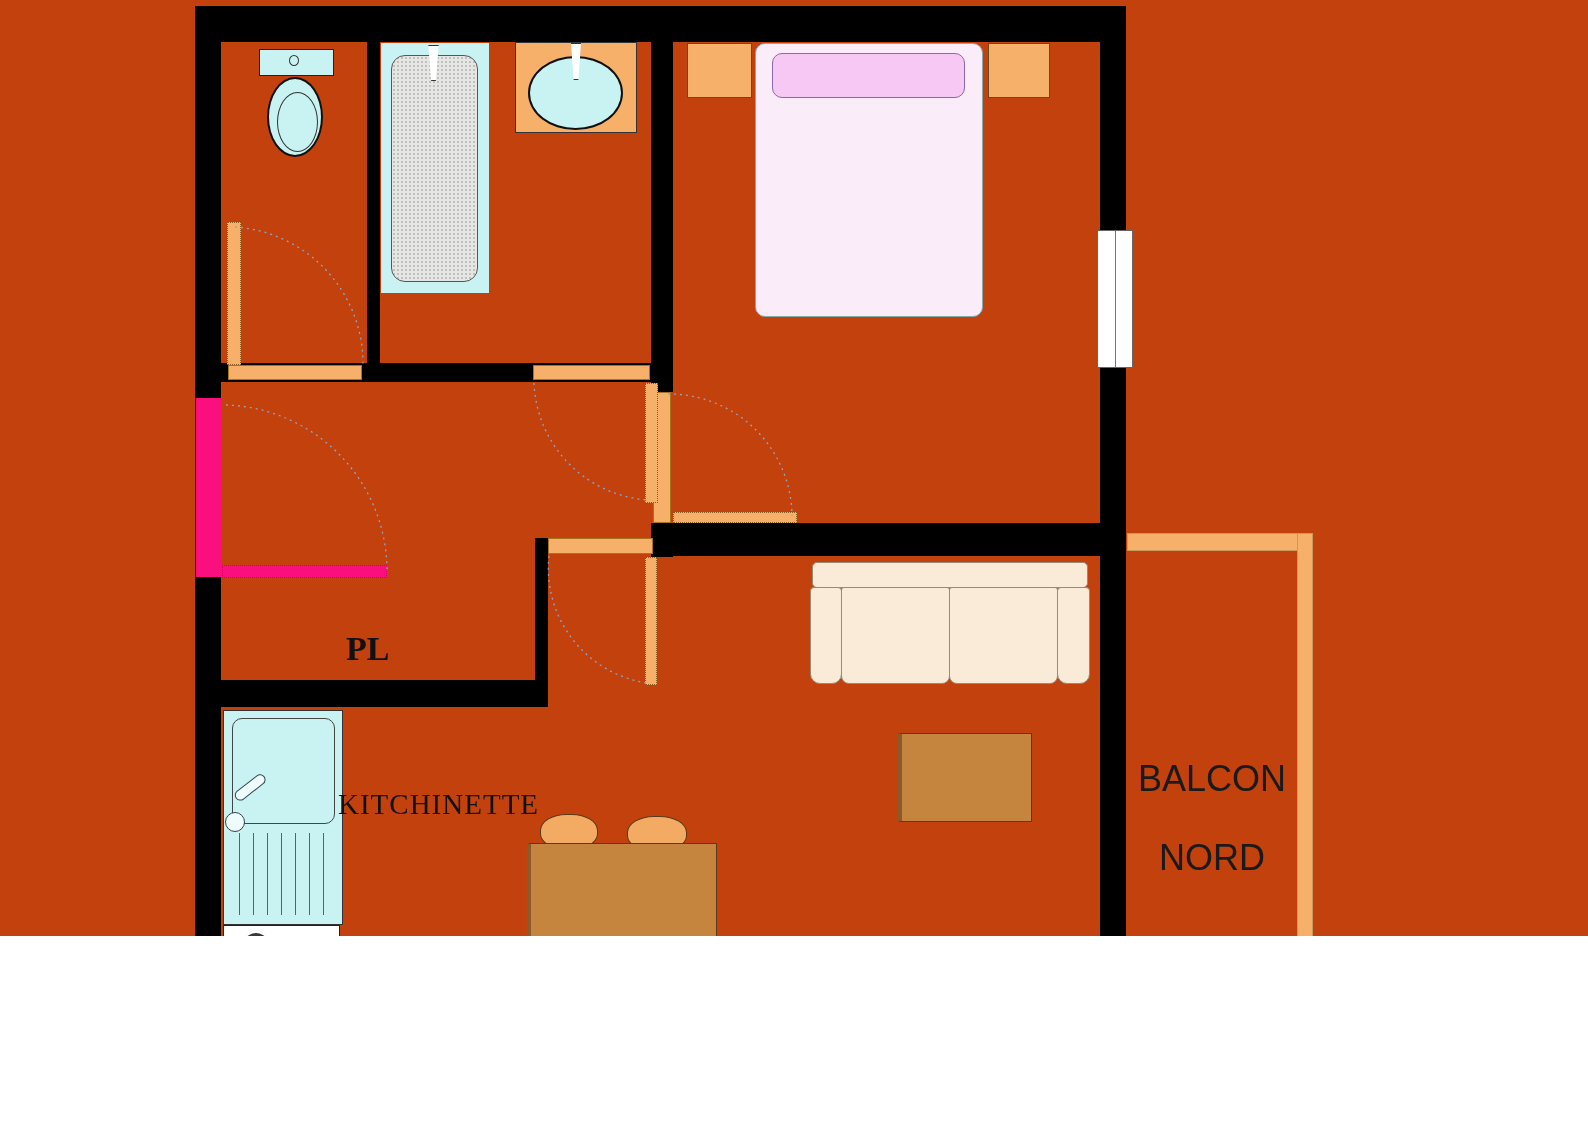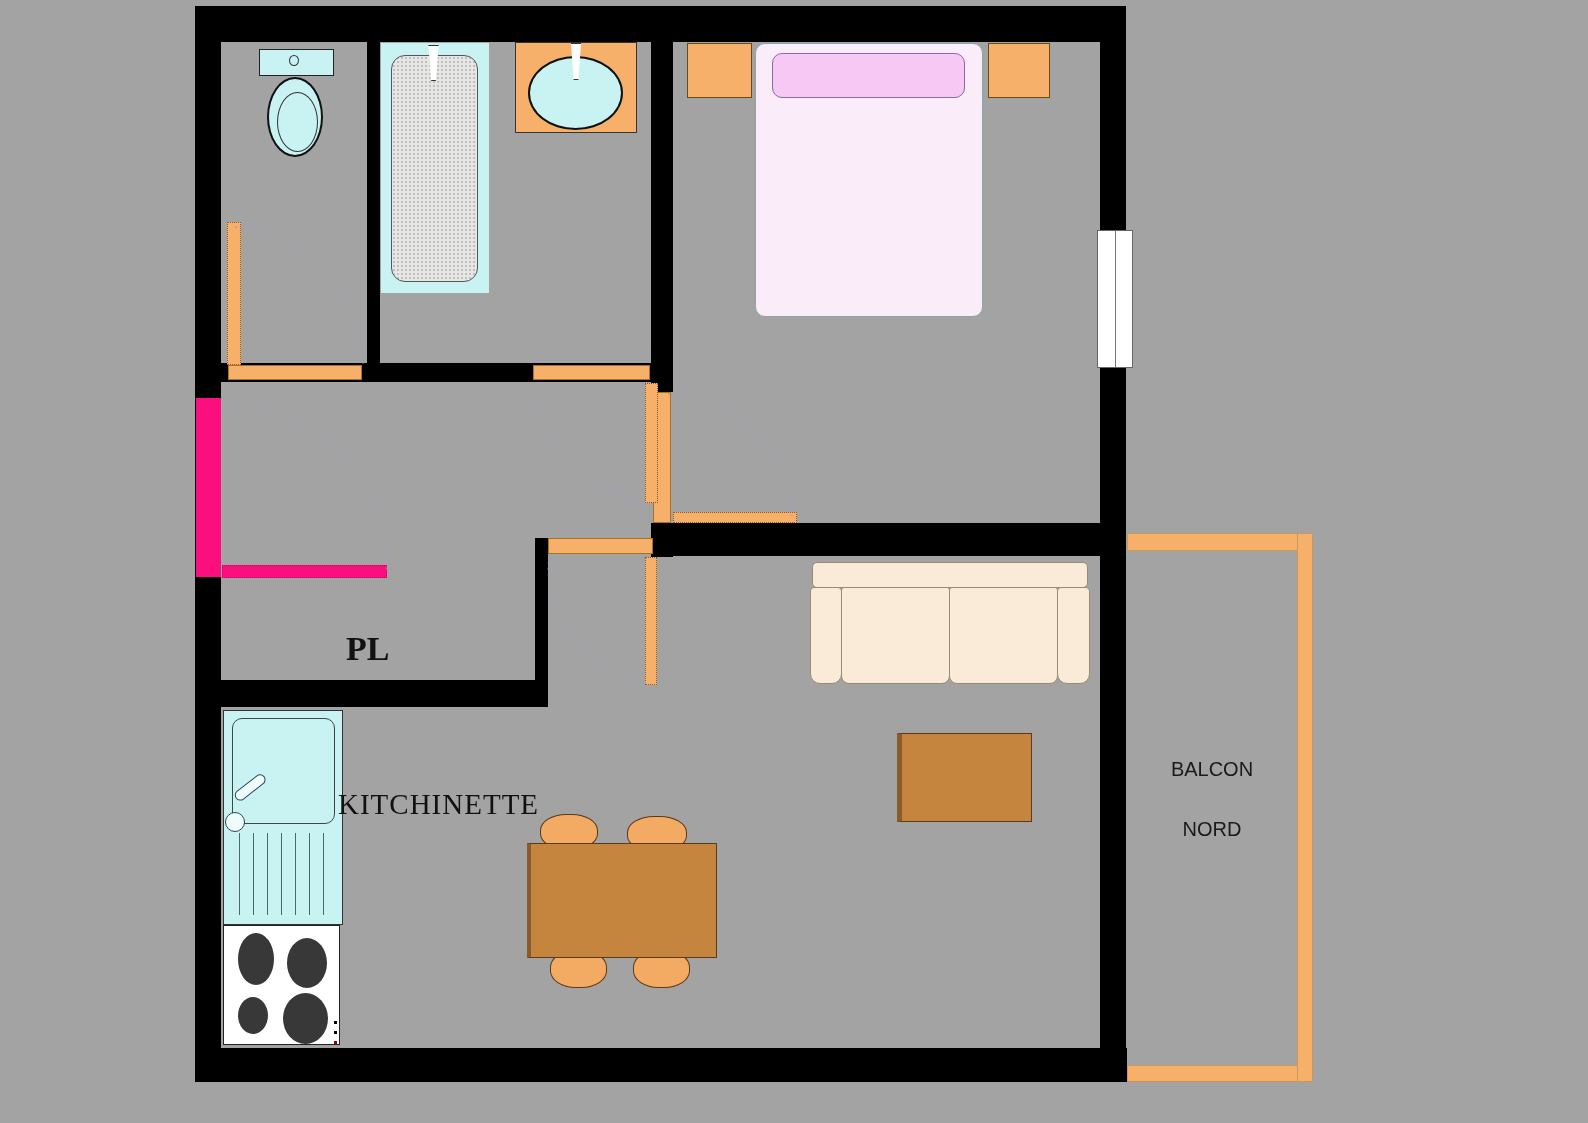--- a/index.html
+++ b/index.html
@@ -1,16 +1,16 @@
 <!DOCTYPE html>
 <html style="--wall: #000000; --door: #F6B06A; --entrance-door: #FB0F7E; --fixture-cyan: #C9F2F2; --bed: #FAECF8; --pillow: #F8C8F4; --sofa: #F9EBD7; --table-brown: #C5853F; --stool: #F3AA62; --burner: #383838; --arc: #98A0C0; --tub-gray: #E6E6E4;"><head>
 <meta charset="utf-8">
 <style>
   html,body{margin:0;padding:0;background:#fff;}
-  #plan{position:relative;width:1588px;height:1123px;background:#a3a3a3;overflow:hidden;
+  #plan{position:relative;width:1588px;height:936px;background:#c2410c;overflow:hidden;
         font-family:"Liberation Sans",sans-serif;}
   .abs{position:absolute;box-sizing:border-box;}
   .wall{position:absolute;background:var(--wall,#000);}
   .door{position:absolute;background:var(--door,#F6B06A);border:1px solid #a9731e;box-sizing:border-box;}
   .door-open{position:absolute;background:var(--door,#F6B06A);border:1px dotted #8a5a20;box-sizing:border-box;}
   .pinkdoor{position:absolute;background:var(--entrance-door,#FB0F7E);box-sizing:border-box;}
   .cyan{background:var(--fixture-cyan,#C9F2F2);}
   .orange{background:var(--door,#F6B06A);}
   .balrail{position:absolute;background:var(--door,#F6B06A);border:1px solid #c9985c;box-sizing:border-box;}
   .serif{font-family:"Liberation Serif",serif;}
@@ -106,18 +106,18 @@
   <div class="burner" style="left:238px;top:997px;width:30px;height:37px;"></div>
   <div class="burner" style="left:283px;top:993px;width:45px;height:51px;"></div>
   <div class="abs" style="left:334px;top:1021px;width:3px;height:3px;background:#000;box-shadow:0 10px 0 #000,0 20px 0 #900;"></div>
 
   <div class="balrail" style="left:1127px;top:533px;width:171px;height:18px;"></div>
   <div class="balrail" style="left:1297px;top:533px;width:16px;height:549px;"></div>
   <div class="balrail" style="left:1127px;top:1065px;width:171px;height:17px;"></div>
 
   <div class="label serif" style="left:346px;top:630px;font-size:34px;font-weight:bold;">PL</div>
   <div class="label serif" style="left:290px;top:788px;font-size:29px;letter-spacing:1px;z-index:5;margin-left:48px;">KITCHINETTE</div>
-  <div class="label" style="left:1132px;top:758px;width:160px;text-align:center;font-size:20px;color:#1a1a1a;">
+  <div class="label" style="left:1132px;top:758px;width:160px;text-align:center;font-size:36px;color:#1a1a1a;">
     <div>BALCON</div>
     <div style="margin-top:37px;">NORD</div>
   </div>
 
 </div>
 
 </body></html>

